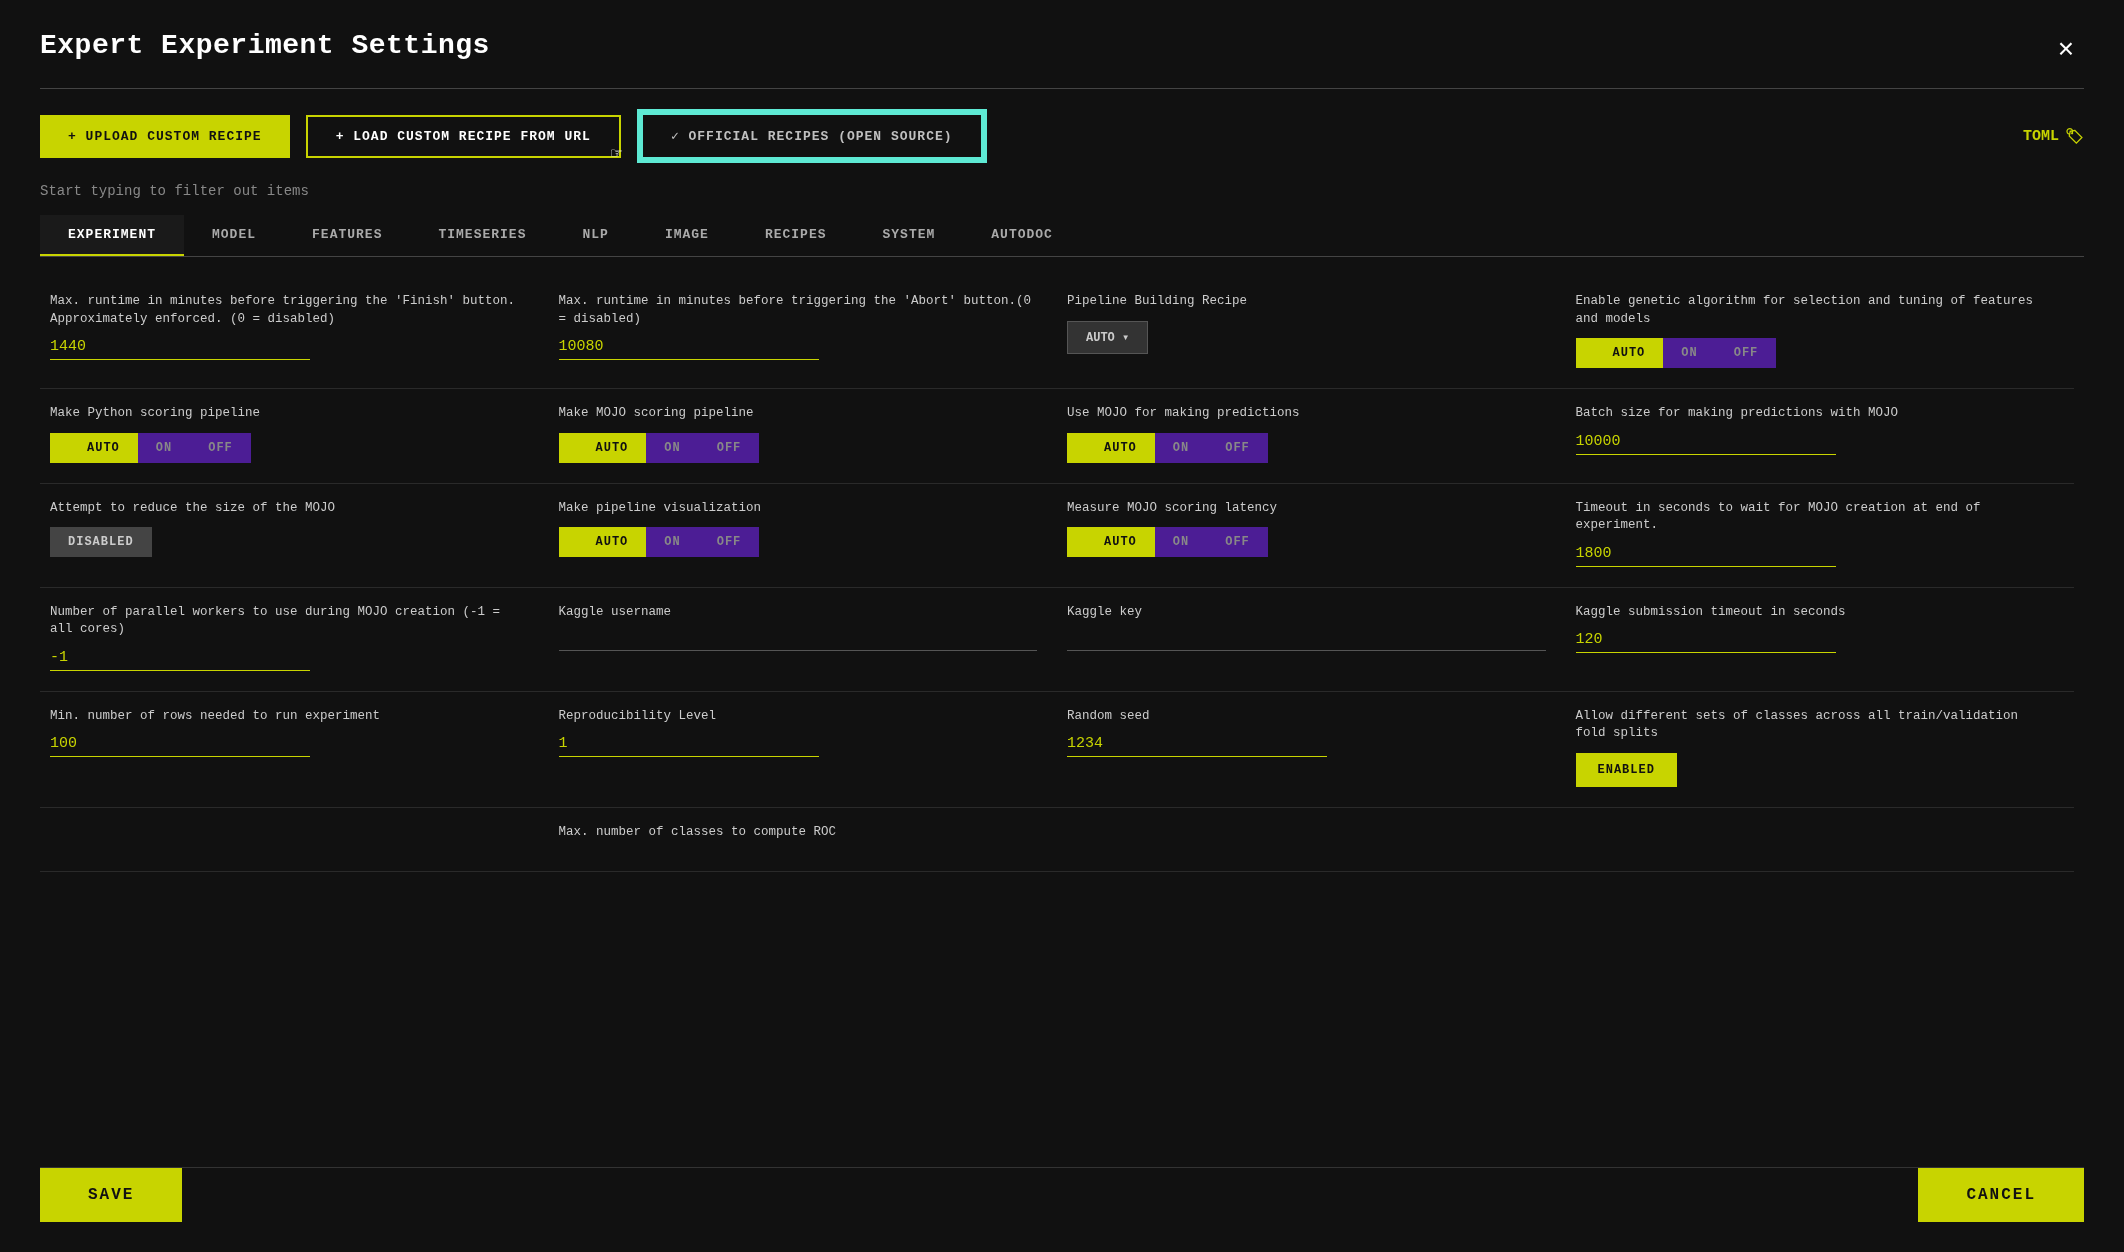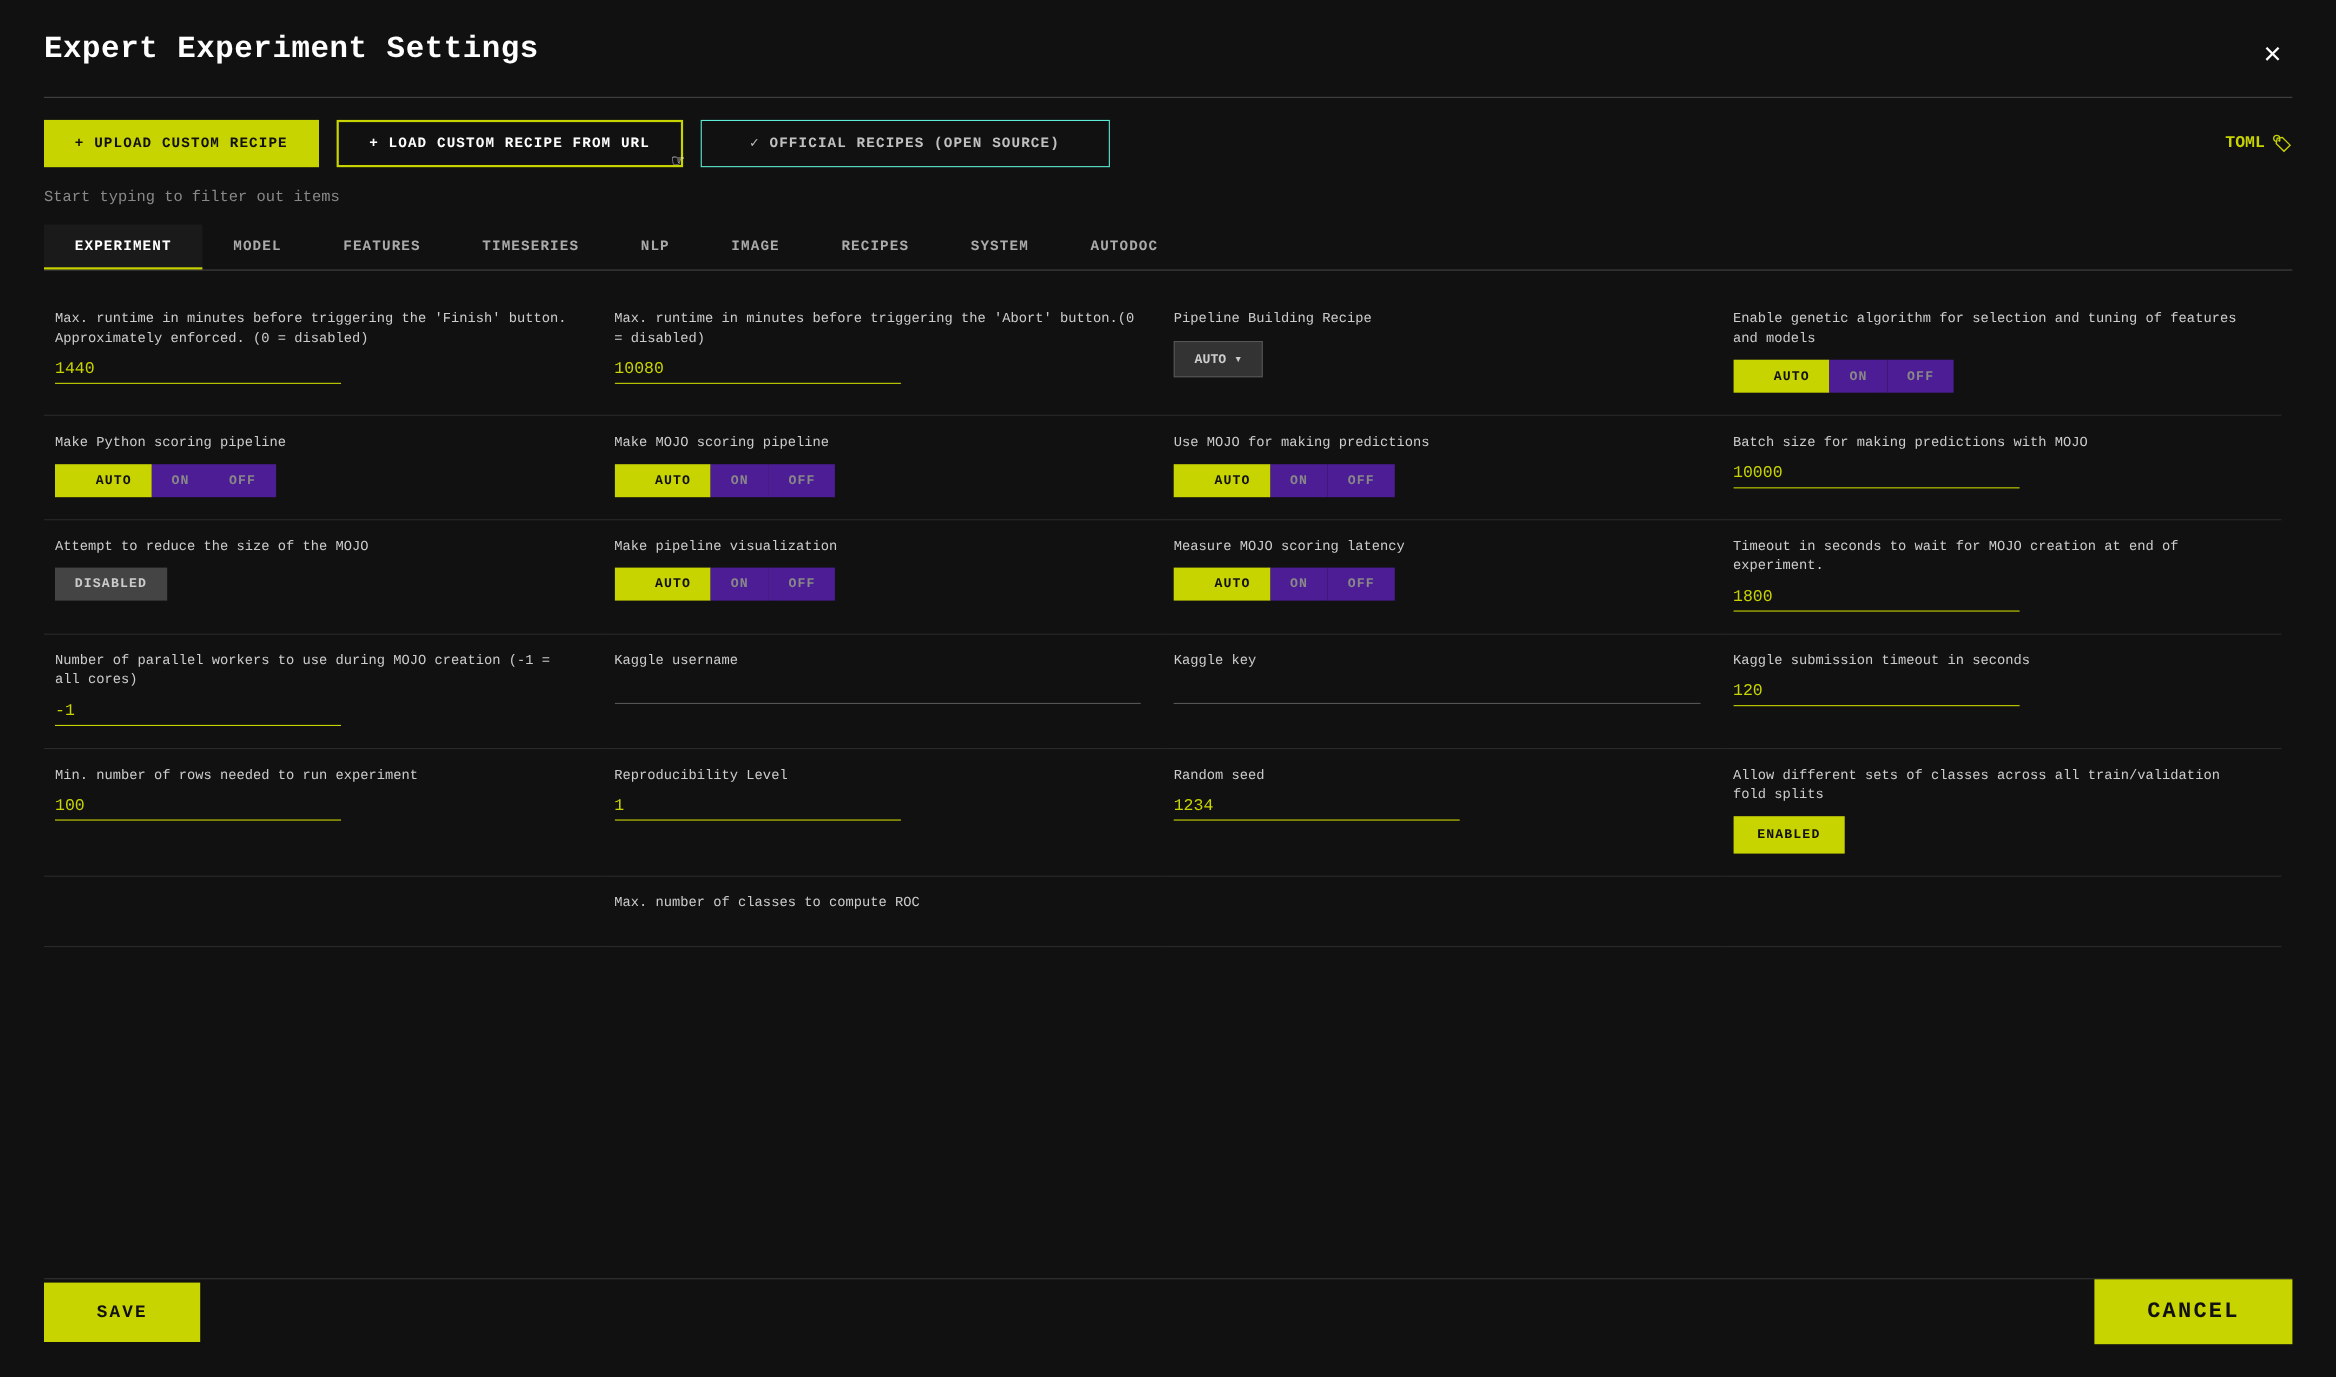--- a/index.html
+++ b/index.html
@@ -75,22 +75,22 @@
       font-size: 13px;
       cursor: pointer;
       letter-spacing: 1px;
       font-family: 'Courier New', monospace;
       text-transform: uppercase;
       position: relative;
     }
     .btn-official {
       background: #111;
       color: #c0c0c0;
-      border: 1px solid #5eead4;
-      padding: 13px 44px;
+      border: 6px solid #5eead4;
+      padding: 13px 28px;
       font-weight: bold;
       font-size: 13px;
       cursor: pointer;
       letter-spacing: 1px;
       font-family: 'Courier New', monospace;
       text-transform: uppercase;
     }
     .toml-link {
       margin-left: auto;
       color: #c8d400;
@@ -229,21 +229,21 @@
       font-weight: bold;
       cursor: pointer;
       font-family: 'Courier New', monospace;
       letter-spacing: 2px;
     }
     .btn-cancel {
       background: #c8d400;
       color: #111;
       border: none;
       padding: 18px 48px;
-      font-size: 20px;
+      font-size: 16px;
       font-weight: bold;
       cursor: pointer;
       font-family: 'Courier New', monospace;
       letter-spacing: 2px;
     }
     .cursor-hand {
       display: inline-block;
       font-size: 18px;
       position: absolute;
       bottom: -8px;

